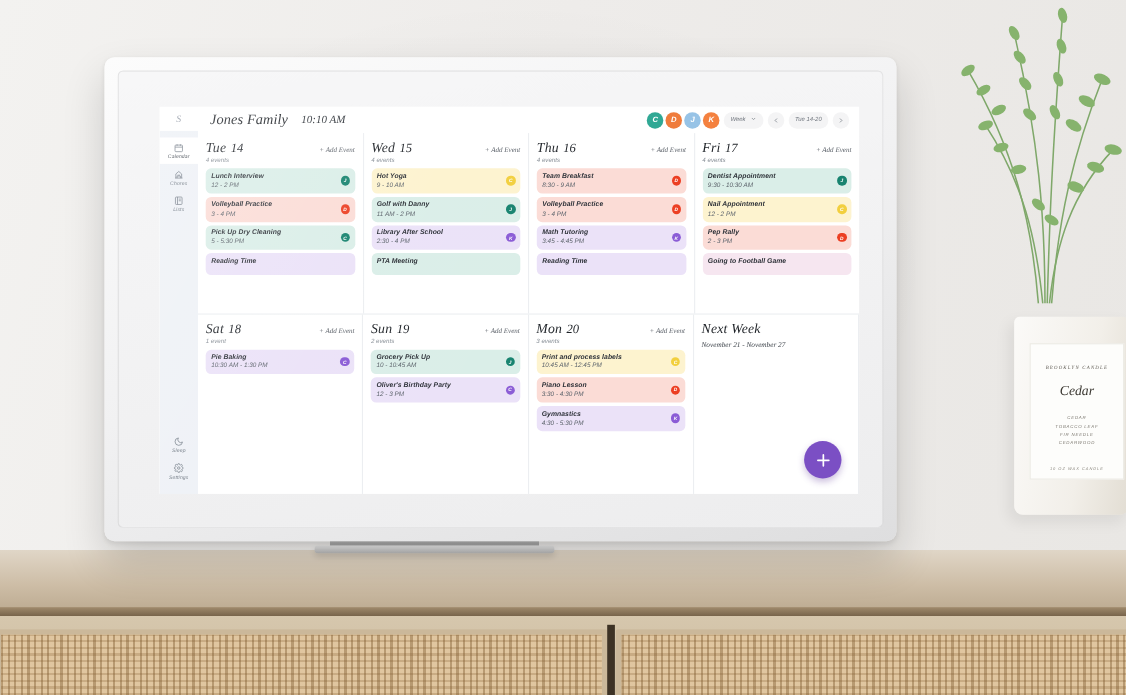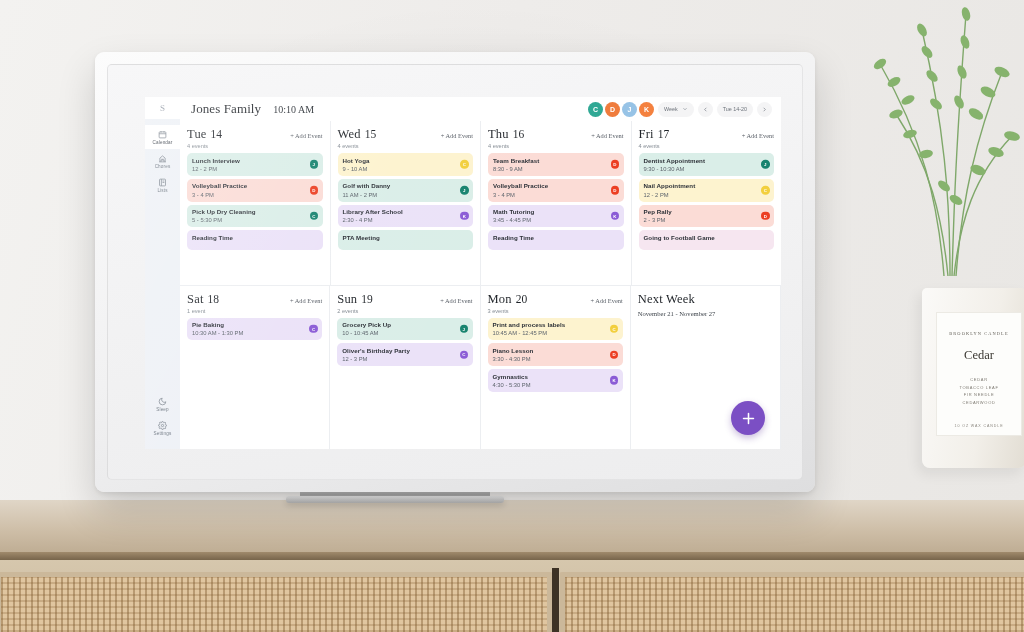--- a/index.html
+++ b/index.html
@@ -11,20 +11,21 @@
     font-family: "Liberation Sans", sans-serif;
   }
 
   
   #scene {
     position: relative;
     width: 1024px;
     height: 632px;
     background: #efeeec;
     overflow: hidden;
+    font-style: italic;
   }
 
   
   #wall {
     position: absolute;
     left: 0; top: 0; width: 1024px; height: 512px;
     background: linear-gradient(105deg, #f3f2f0 0%, #eeecea 45%, #e9e7e4 100%);
   }
   #wall-shadow {
     position: absolute; left: 0; top: 0; width: 1024px; height: 512px;

